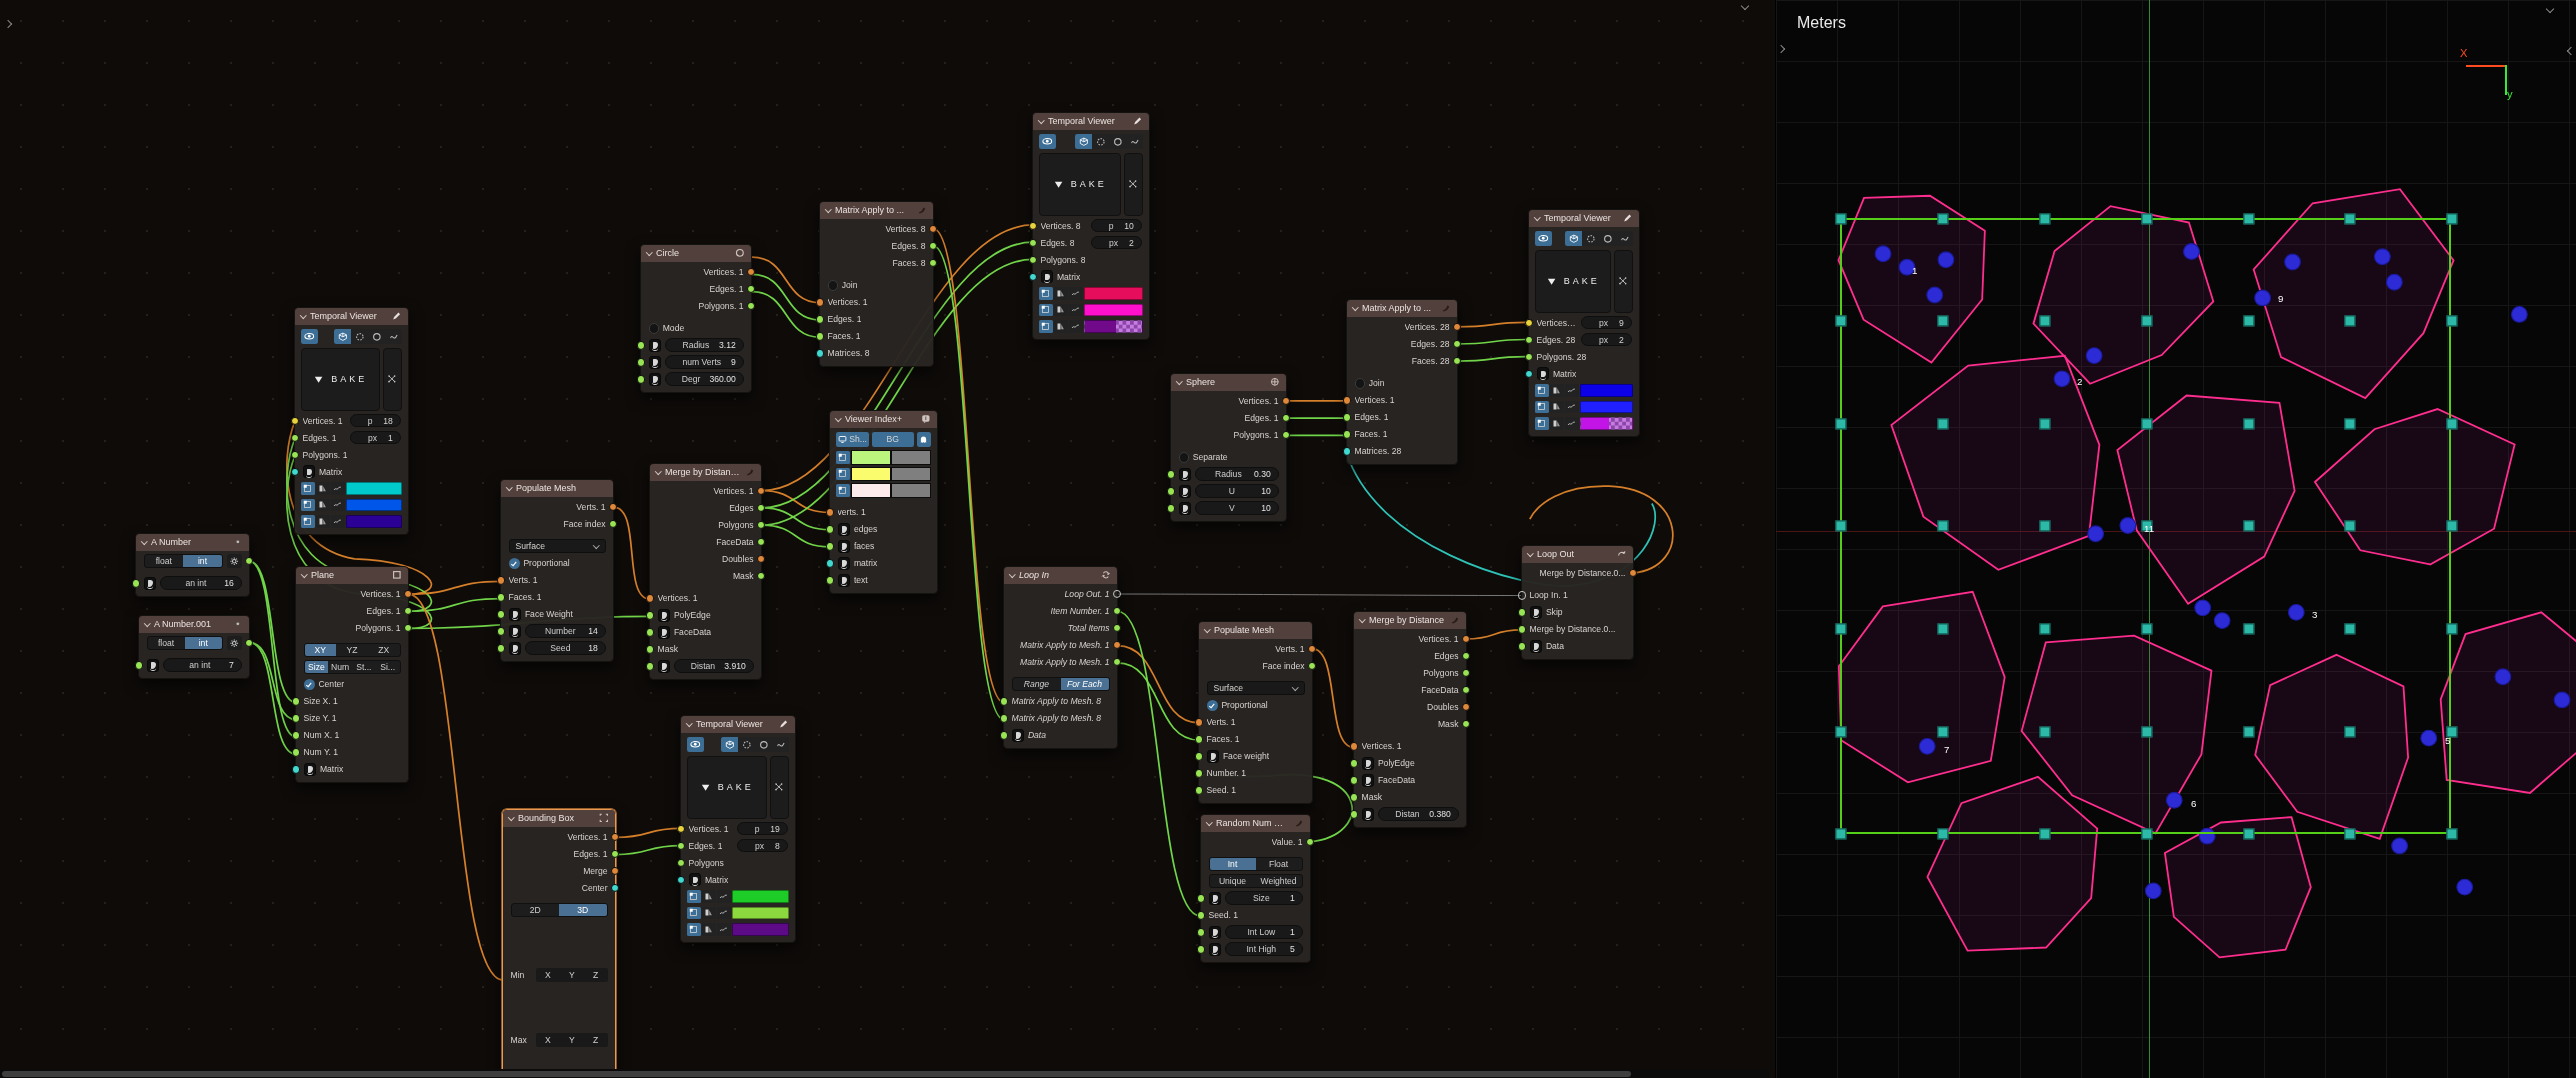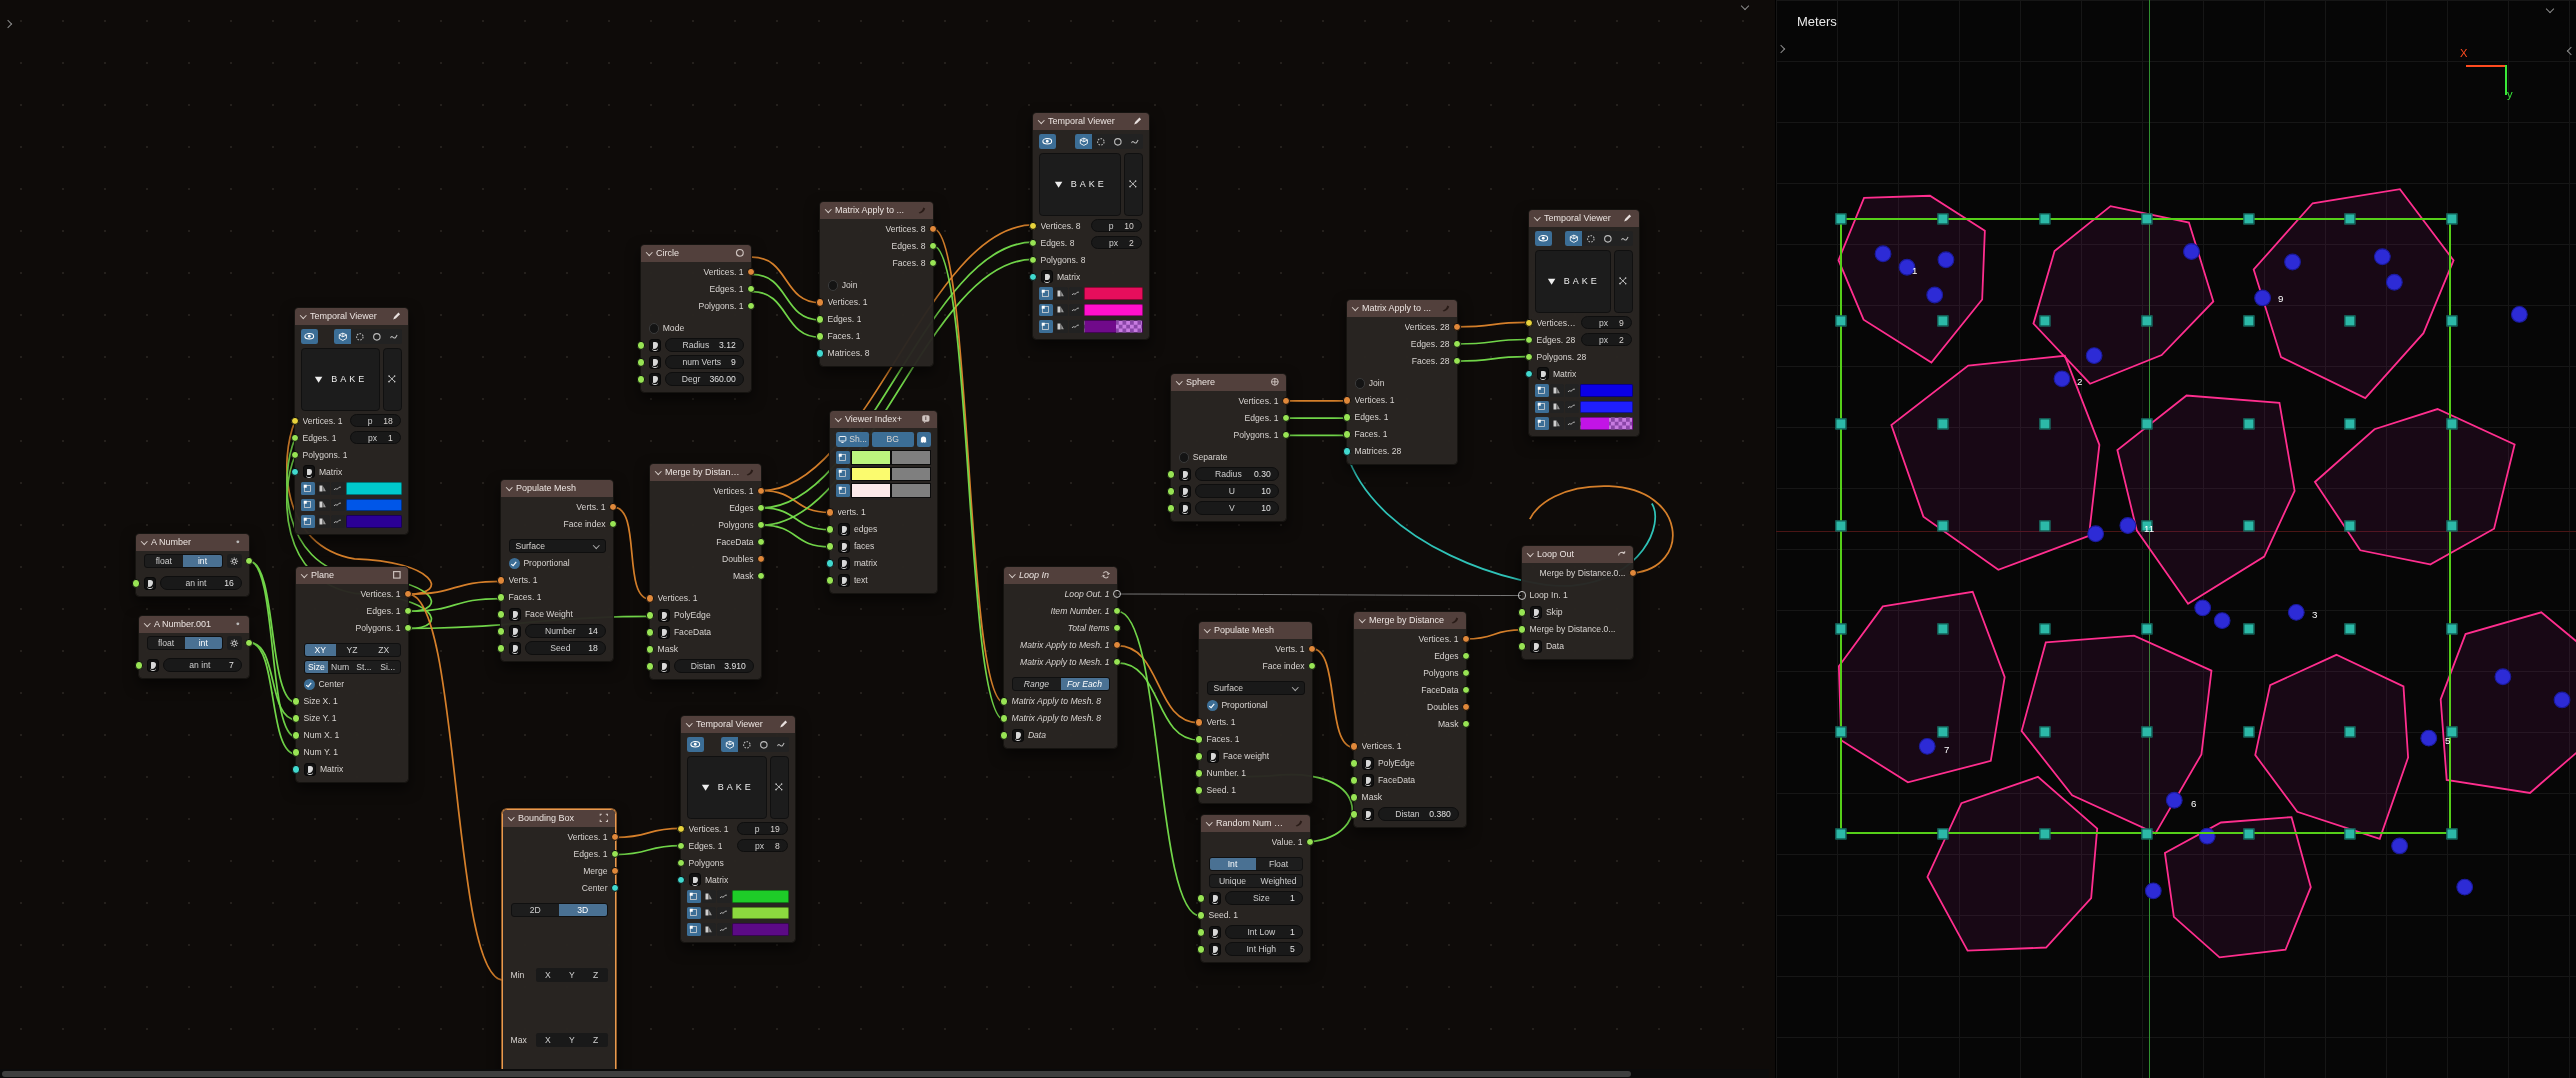--- a/index.html
+++ b/index.html
@@ -97,21 +97,21 @@
     background-image:linear-gradient(#161616 0.7px, transparent 0.7px),
                      linear-gradient(90deg, #161616 0.7px, transparent 0.7px);
     background-size:61px 61px; }
   #vaxis-y { position:absolute; top:0; bottom:0; width:1.2px; background:#2f8f2f; }
   #vaxis-x { position:absolute; left:0; right:0; height:1.2px; background:#4a1515; }
   #vsquare { position:absolute; border:2.2px solid #55ce19; }
   .handle { position:absolute; width:11.2px; height:11.2px; background:#2cb9a8;
     border:0.7px solid #0c4a42; transform:translate(-50%,-50%); }
   #vsvg { position:absolute; inset:0; }
   .vplabel { position:absolute; color:#fff; font-size:9.7px; }
-  #meters { position:absolute; color:#e9e9e9; font-size:13px; }
+  #meters { position:absolute; color:#e9e9e9; font-size:16px; }
   .gizmo-x { position:absolute; color:#ff4b1f; font-size:11.2px; }
   .gizmo-y { position:absolute; color:#39e839; font-size:11.2px; }
   .gx-line { position:absolute; height:1.9px; background:#ff4b1f; }
   .gy-line { position:absolute; width:1.5px; background:#39e839; }
   .edgechev { position:absolute; width:6px; height:6px; border-right:1.2px solid #8a8a8a;
     border-bottom:1.2px solid #8a8a8a; }
   #scrollbar { position:absolute; left:0; top:1069px; width:1769px; height:9.7px; background:#0b0b0b; z-index:4; }
   #scrollthumb { position:absolute; left:2.2px; top:1.5px; width:1629px; height:6.7px;
     background:#3e3e3e; border-radius:3px; }
 </style>

